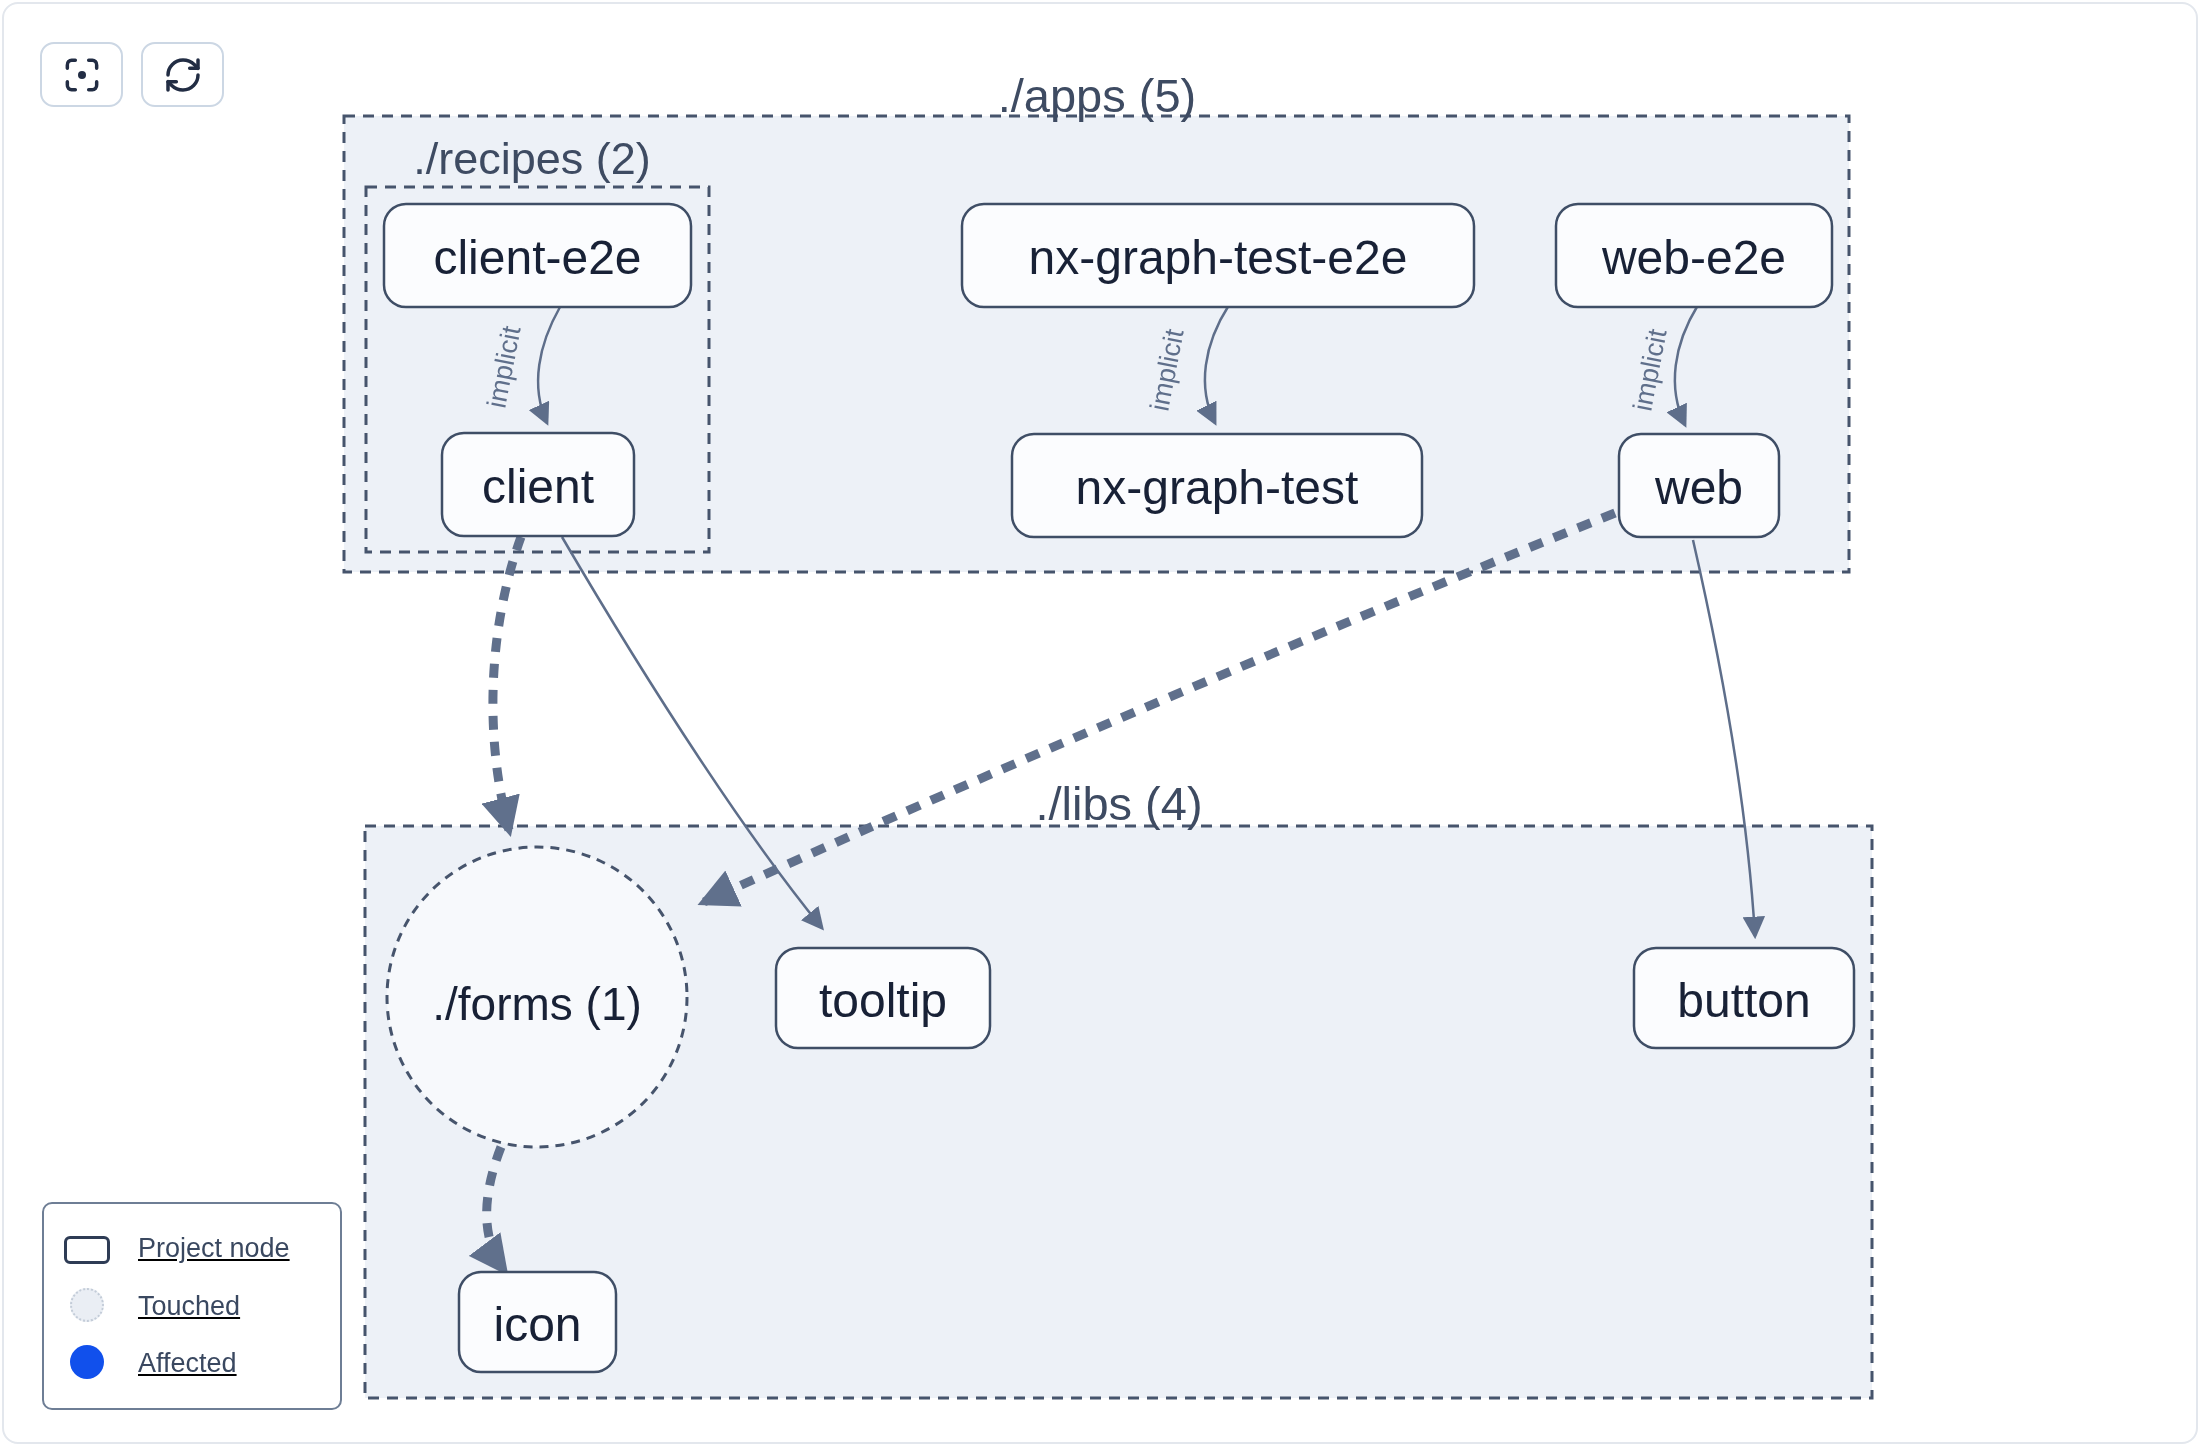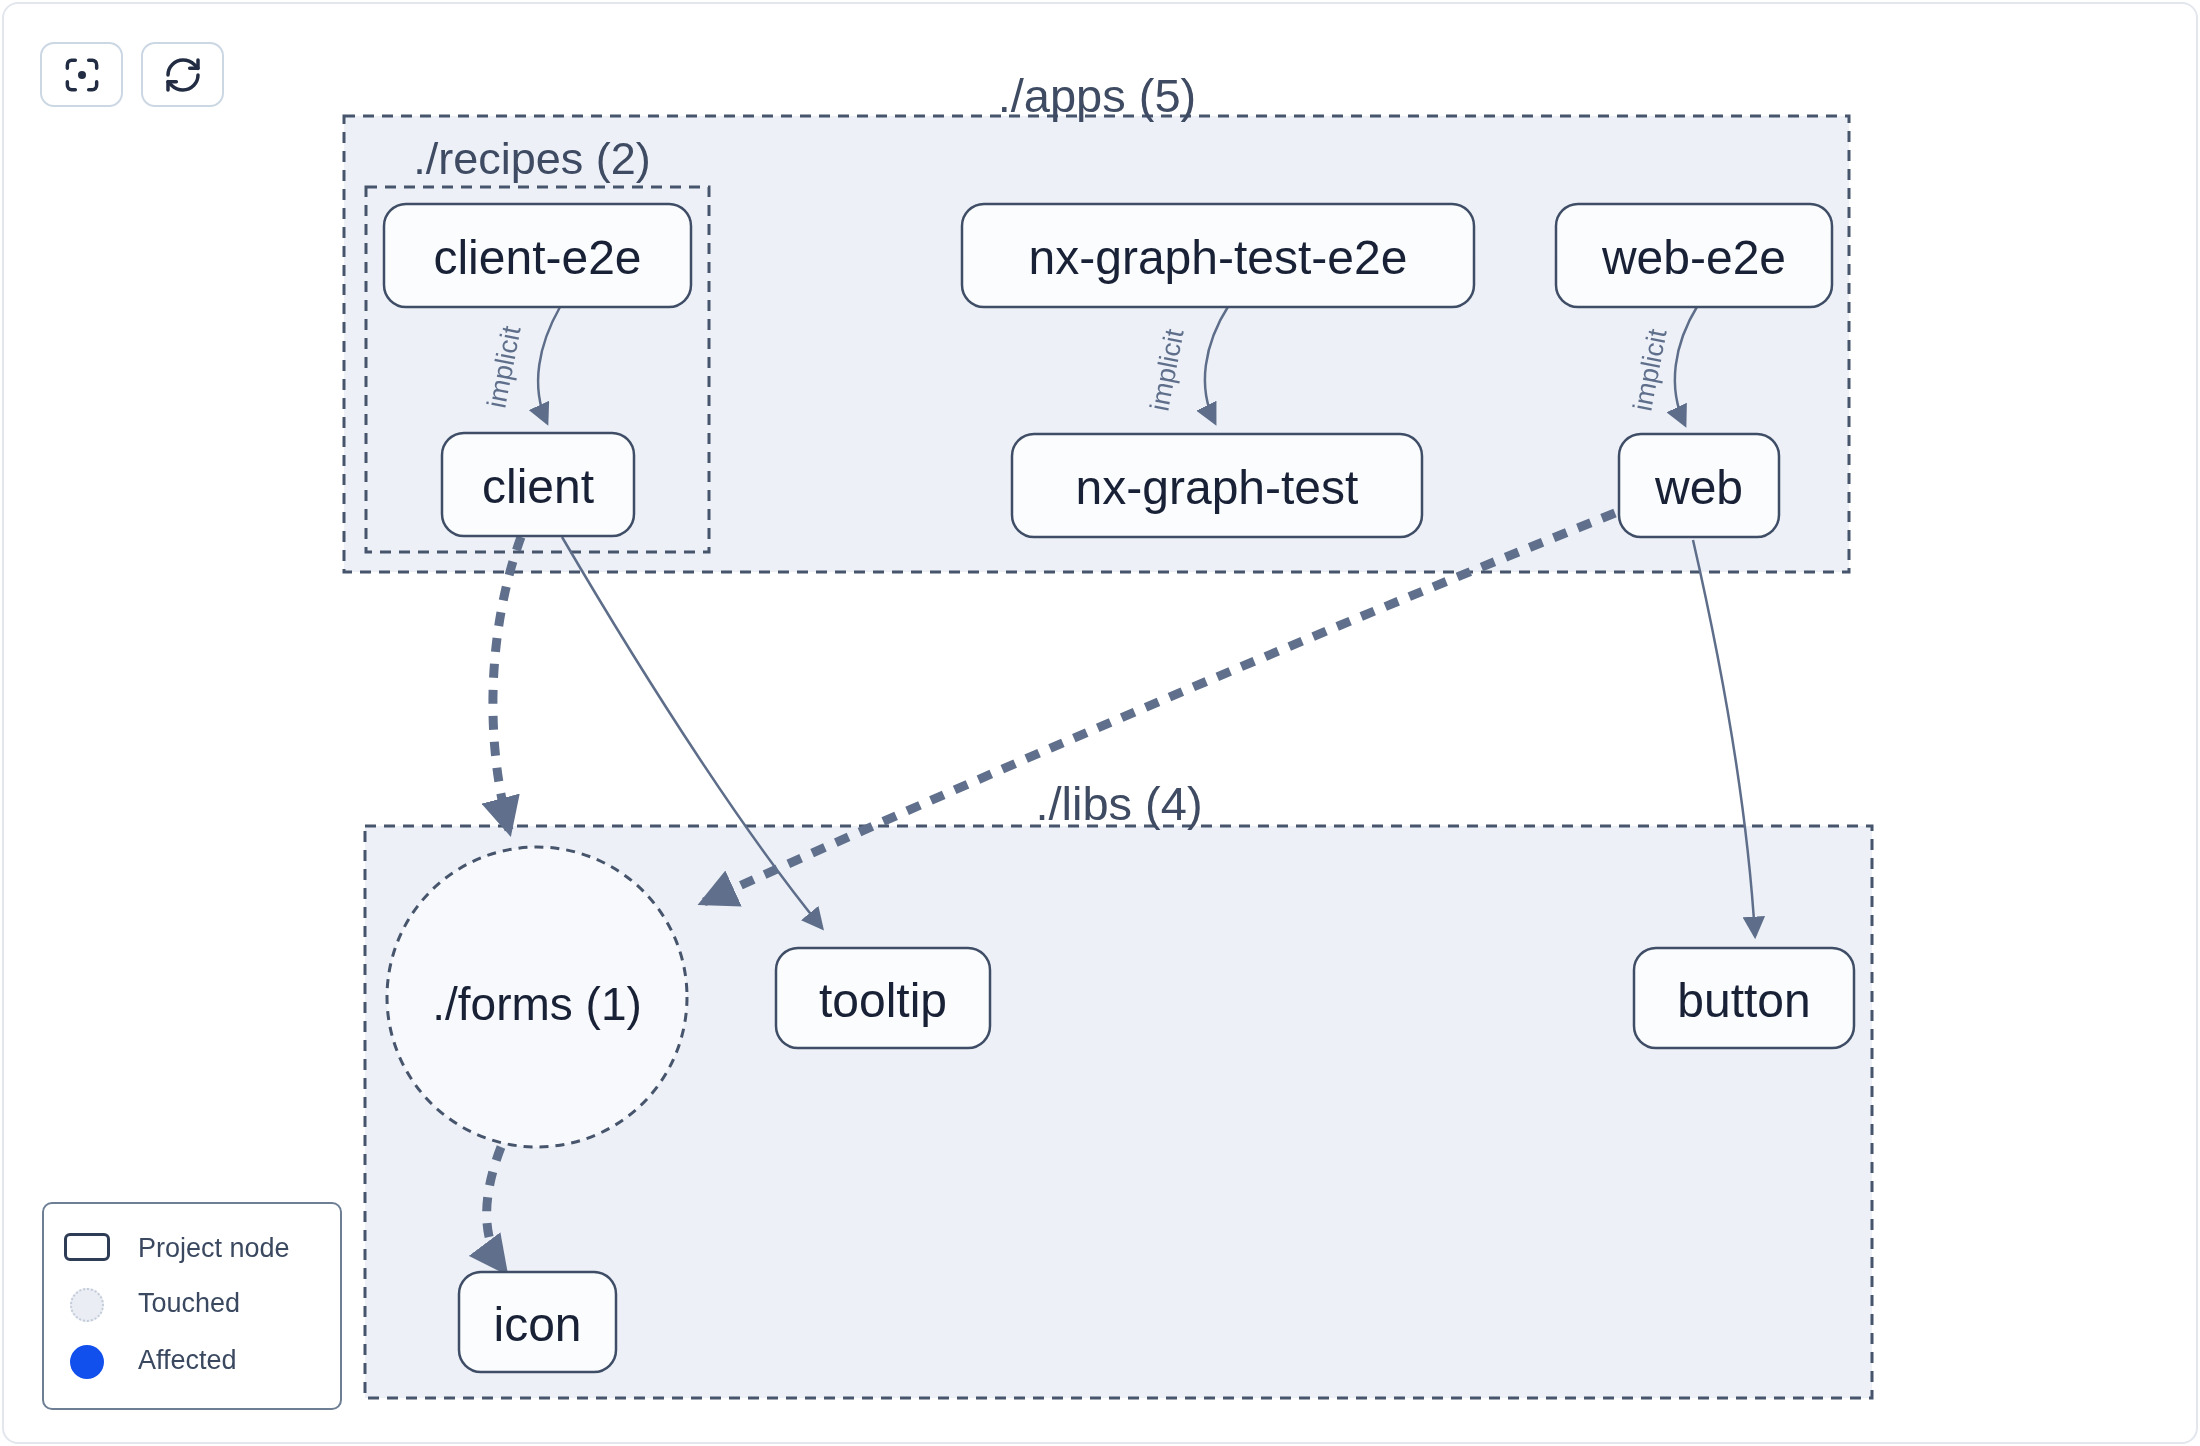--- a/index.html
+++ b/index.html
@@ -8,21 +8,21 @@
           border:2px solid #e3e7ed;border-radius:16px;box-sizing:border-box;overflow:hidden;}
   .graph-svg{position:absolute;left:0;top:0;}
   svg text{font-family:"Liberation Sans",sans-serif;}
   .toolbar{position:absolute;left:36px;top:38px;display:flex;gap:18px;z-index:5;}
   .tool-btn{width:83px;height:65px;background:#ffffff;border:2px solid #ccd7e4;border-radius:14px;
             display:flex;align-items:center;justify-content:center;cursor:pointer;box-sizing:border-box;}
   .tool-btn svg{stroke:#222d44;fill:none;stroke-width:2.1;stroke-linecap:round;stroke-linejoin:round;}
   .legend{position:absolute;left:38px;top:1198px;width:300px;height:208px;background:#ffffff;
           border:2px solid #6e7e95;border-radius:10px;box-sizing:border-box;z-index:5;
           display:flex;flex-direction:column;justify-content:space-evenly;padding:6px 18px;}
-  .legend-row{display:flex;align-items:flex-start;gap:26px;}
+  .legend-row{display:flex;align-items:flex-end;gap:26px;text-decoration:underline;}
   .swatch-wrap{width:50px;display:flex;justify-content:center;}
   .legend-label{font-size:27px;color:#3a4860;}
   .sw-project{width:46px;height:28px;border:3px solid #2e3c55;border-radius:6px;background:#fff;box-sizing:border-box;}
   .sw-composite{width:34px;height:34px;border:3px dashed #2e3c55;border-radius:50%;background:#fff;box-sizing:border-box;}
   .sw-affected{width:34px;height:34px;border:2px dotted #c3ccd8;border-radius:50%;background:#eaeef4;box-sizing:border-box;}
   .sw-touched{width:34px;height:34px;border-radius:50%;background:#1150ec;}
 </style>
 </head>
 <body>
 

